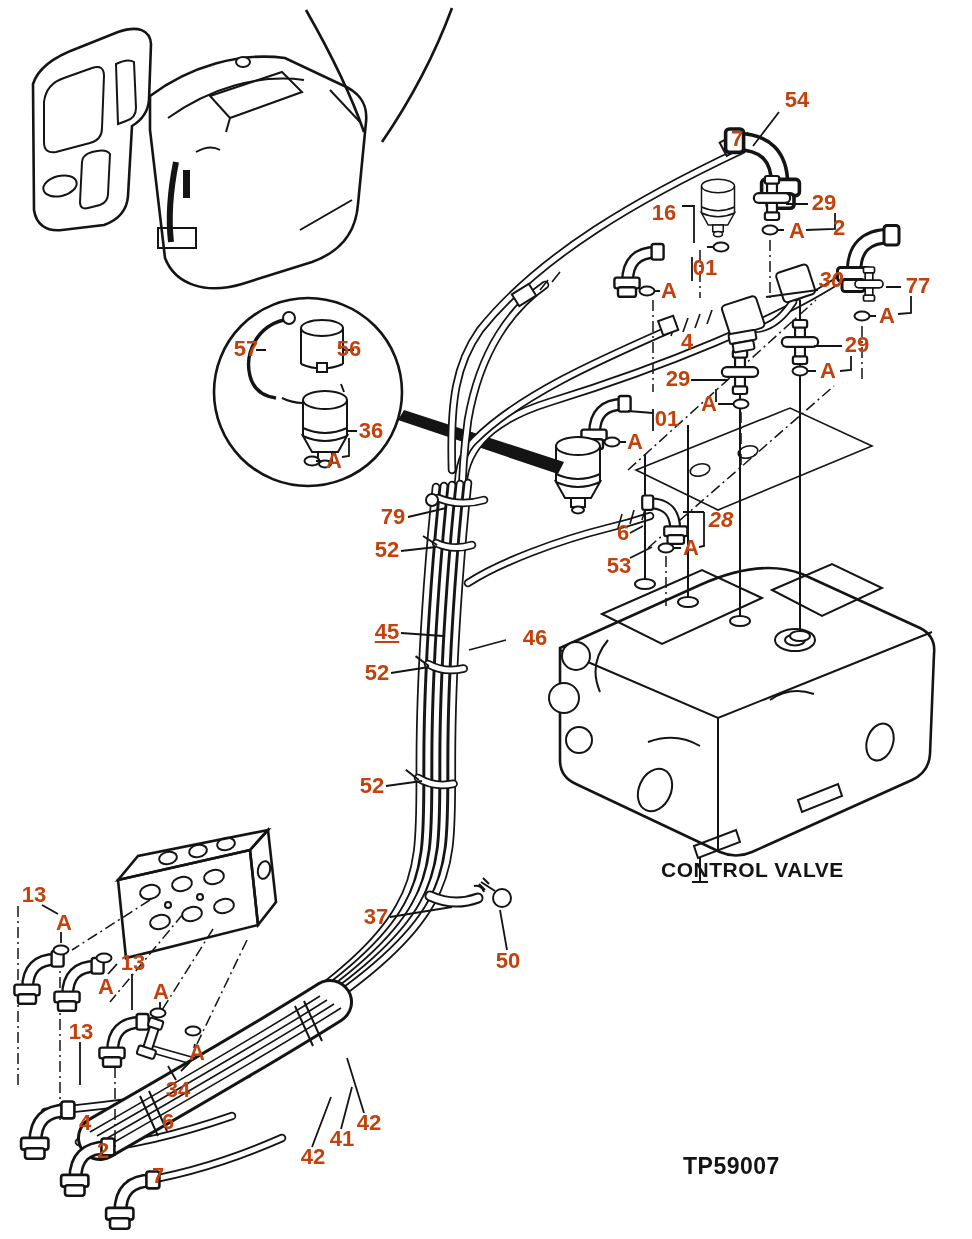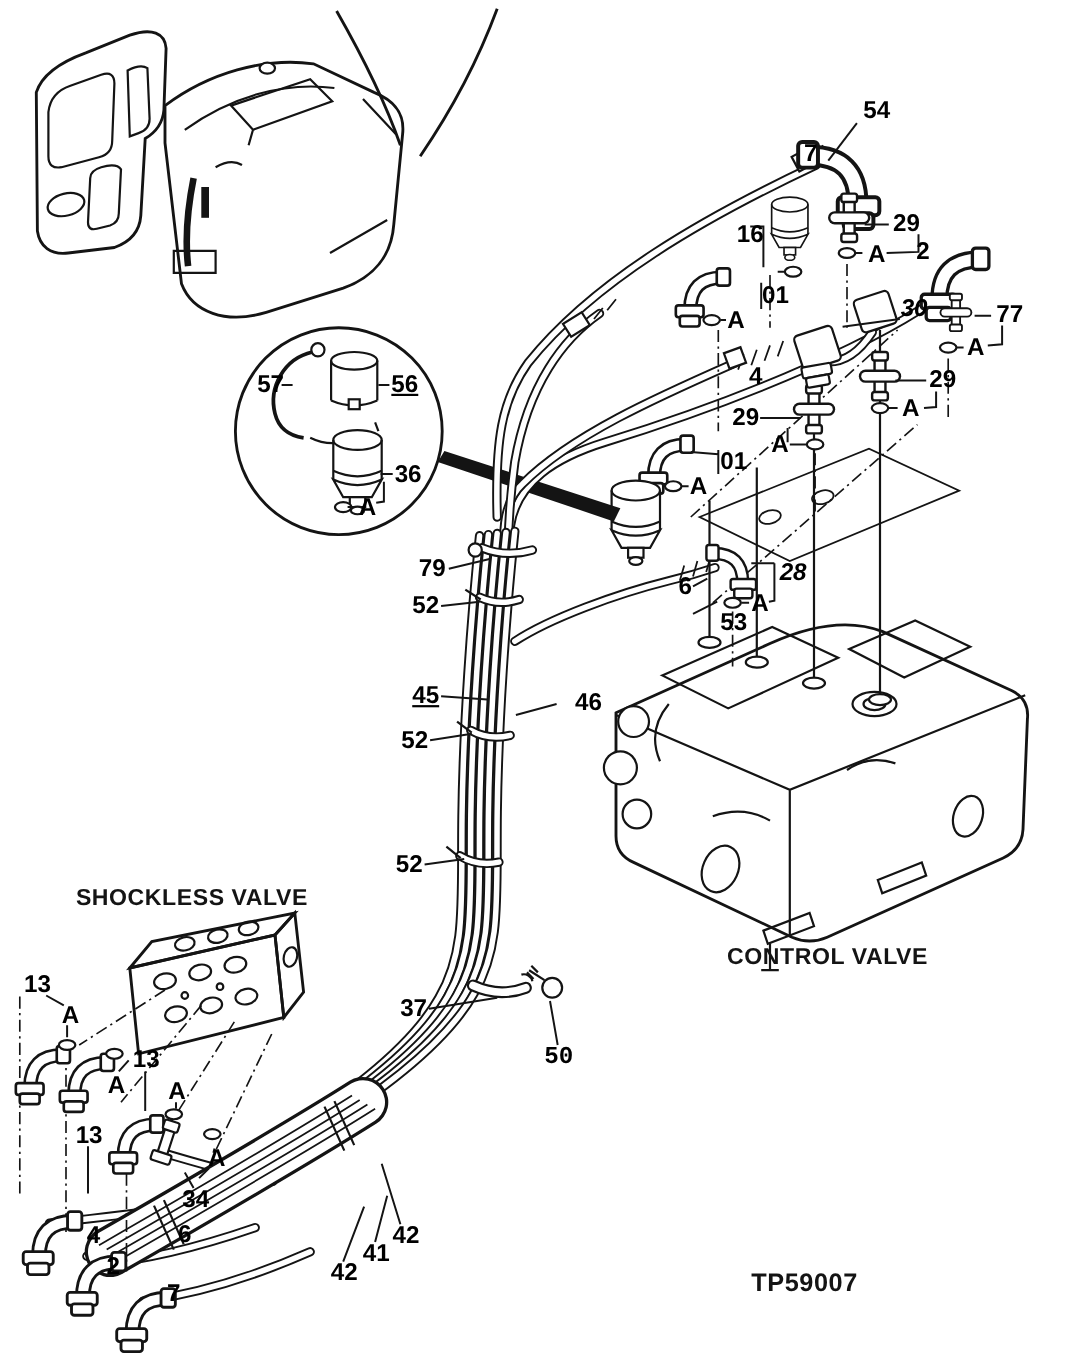--- a/index.html
+++ b/index.html
@@ -1,20 +1,20 @@
 <!DOCTYPE html>
 <html><head>
 <meta charset="utf-8">
 <style>
   html,body{margin:0;padding:0;background:#fff;}
   #stage{position:relative;width:972px;height:1239px;background:#ffffff;overflow:hidden;
          font-family:"Liberation Sans",sans-serif;color:#141414;}
   #art{position:absolute;left:0;top:0;}
   .plabel{position:absolute;transform:translate(-50%,-50%);
-          font:bold 22px "Liberation Sans",sans-serif;color:#000000;white-space:nowrap;}
+          font:bold 22px "Liberation Sans",sans-serif;color:#c2410c;white-space:nowrap;}
   .caption{position:absolute;font:bold 21px "Liberation Sans",sans-serif;
            letter-spacing:.5px;color:#141414;white-space:nowrap;}
   .cap-shockless{left:69px;top:805px;}
   .cap-control{left:661px;top:858px;}
   .cap-tpnum{left:683px;top:1153px;font-size:23px;}
   
   .ln {fill:none;stroke:#141414;stroke-width:2;}
   .ln2{fill:none;stroke:#141414;stroke-width:2.6;}
   .lnt{fill:none;stroke:#141414;stroke-width:1.6;}
   .ld {fill:none;stroke:#141414;stroke-width:1.8;}
@@ -299,65 +299,64 @@
       <path class="ld" d="M80,1042 L80,1085 M160,1002 L160,1008"></path>
       <path class="ld" d="M176,1080 L168,1066 M195,1044 L194,1048 M190,1062 L181,1071"></path>
       <path class="ld" d="M344,350 L354,350 M256,350 L266,350"></path>
       <path class="ld" d="M346,431 L357,431 M349,438 L349,456 L342,457 M320,461 L316,461"></path>
     </g>
   </svg>
 
   <div style="position:absolute;left:0;top:0;width:100%;height:100%;">
       <span class="plabel" style="left: 797px; top: 100px;">54</span>
       <span class="plabel" style="left: 737px; top: 139px;">7</span>
-      <span class="plabel" style="left: 682px; top: 213px; text-align: right;">16</span>
+      <span class="plabel" style="left: 664px; top: 213px; text-align: right;">16</span>
       <span class="plabel" style="left: 824px; top: 203px;">29</span>
       <span class="plabel" style="left: 797px; top: 231px;">A</span>
       <span class="plabel" style="left: 839px; top: 228px;">2</span>
       <span class="plabel" style="left: 705px; top: 268px;">01</span>
       <span class="plabel" style="left: 669px; top: 291px;">A</span>
       <span class="plabel" style="left: 831px; top: 280px; font-style: italic;">30</span>
       <span class="plabel" style="left: 918px; top: 286px;">77</span>
       <span class="plabel" style="left: 887px; top: 316px;">A</span>
       <span class="plabel" style="left: 687px; top: 342px;">4</span>
       <span class="plabel" style="left: 857px; top: 345px;">29</span>
       <span class="plabel" style="left: 828px; top: 371px;">A</span>
       <span class="plabel" style="left: 678px; top: 379px;">29</span>
       <span class="plabel" style="left: 709px; top: 404px;">A</span>
       <span class="plabel" style="left: 667px; top: 419px;">01</span>
       <span class="plabel" style="left: 635px; top: 442px;">A</span>
       <span class="plabel" style="left: 246px; top: 349px;">57</span>
-      <span class="plabel" style="left: 368px; top: 349px; text-decoration: underline;">56</span>
+      <span class="plabel" style="left: 349px; top: 349px;">56</span>
       <span class="plabel" style="left: 371px; top: 431px;">36</span>
       <span class="plabel" style="left: 334px; top: 461px;">A</span>
       <span class="plabel" style="left: 393px; top: 517px;">79</span>
       <span class="plabel" style="left: 387px; top: 550px;">52</span>
       <span class="plabel" style="left: 721px; top: 520px; font-style: italic;">28</span>
       <span class="plabel" style="left: 691px; top: 548px;">A</span>
       <span class="plabel" style="left: 623px; top: 533px;">6</span>
-      <span class="plabel" style="left: 619px; top: 566px; margin-left: 48px;">53</span>
+      <span class="plabel" style="left: 619px; top: 566px;">53</span>
       <span class="plabel" style="left: 387px; top: 632px; text-decoration: underline;">45</span>
       <span class="plabel" style="left: 535px; top: 638px;">46</span>
       <span class="plabel" style="left: 377px; top: 673px;">52</span>
       <span class="plabel" style="left: 372px; top: 786px;">52</span>
       <span class="plabel" style="left: 376px; top: 917px;">37</span>
-      <span class="plabel" style="left: 508px; top: 961px; font-family: Liberation Mono, monospace;">50</span>
+      <span class="plabel" style="left: 508px; top: 961px;">50</span>
       <span class="plabel" style="left: 34px; top: 895px;">13</span>
       <span class="plabel" style="left: 64px; top: 923px;">A</span>
       <span class="plabel" style="left: 133px; top: 963px;">13</span>
       <span class="plabel" style="left: 106px; top: 987px;">A</span>
       <span class="plabel" style="left: 81px; top: 1032px;">13</span>
       <span class="plabel" style="left: 161px; top: 992px;">A</span>
       <span class="plabel" style="left: 178px; top: 1090px;">34</span>
       <span class="plabel" style="left: 197px; top: 1053px;">A</span>
       <span class="plabel" style="left: 85px; top: 1123px;">4</span>
       <span class="plabel" style="left: 168px; top: 1122px;">6</span>
       <span class="plabel" style="left: 103px; top: 1151px;">2</span>
       <span class="plabel" style="left: 158px; top: 1176px;">7</span>
       <span class="plabel" style="left: 313px; top: 1157px;">42</span>
       <span class="plabel" style="left: 342px; top: 1139px;">41</span>
       <span class="plabel" style="left: 369px; top: 1123px;">42</span>
     </div>
 
-  <div class="caption cap-shockless">SHOCKLESS VALVE</div>
   <div class="caption cap-control">CONTROL VALVE</div>
   <div class="caption cap-tpnum">TP59007</div>
 </div>
 
 </body></html>

